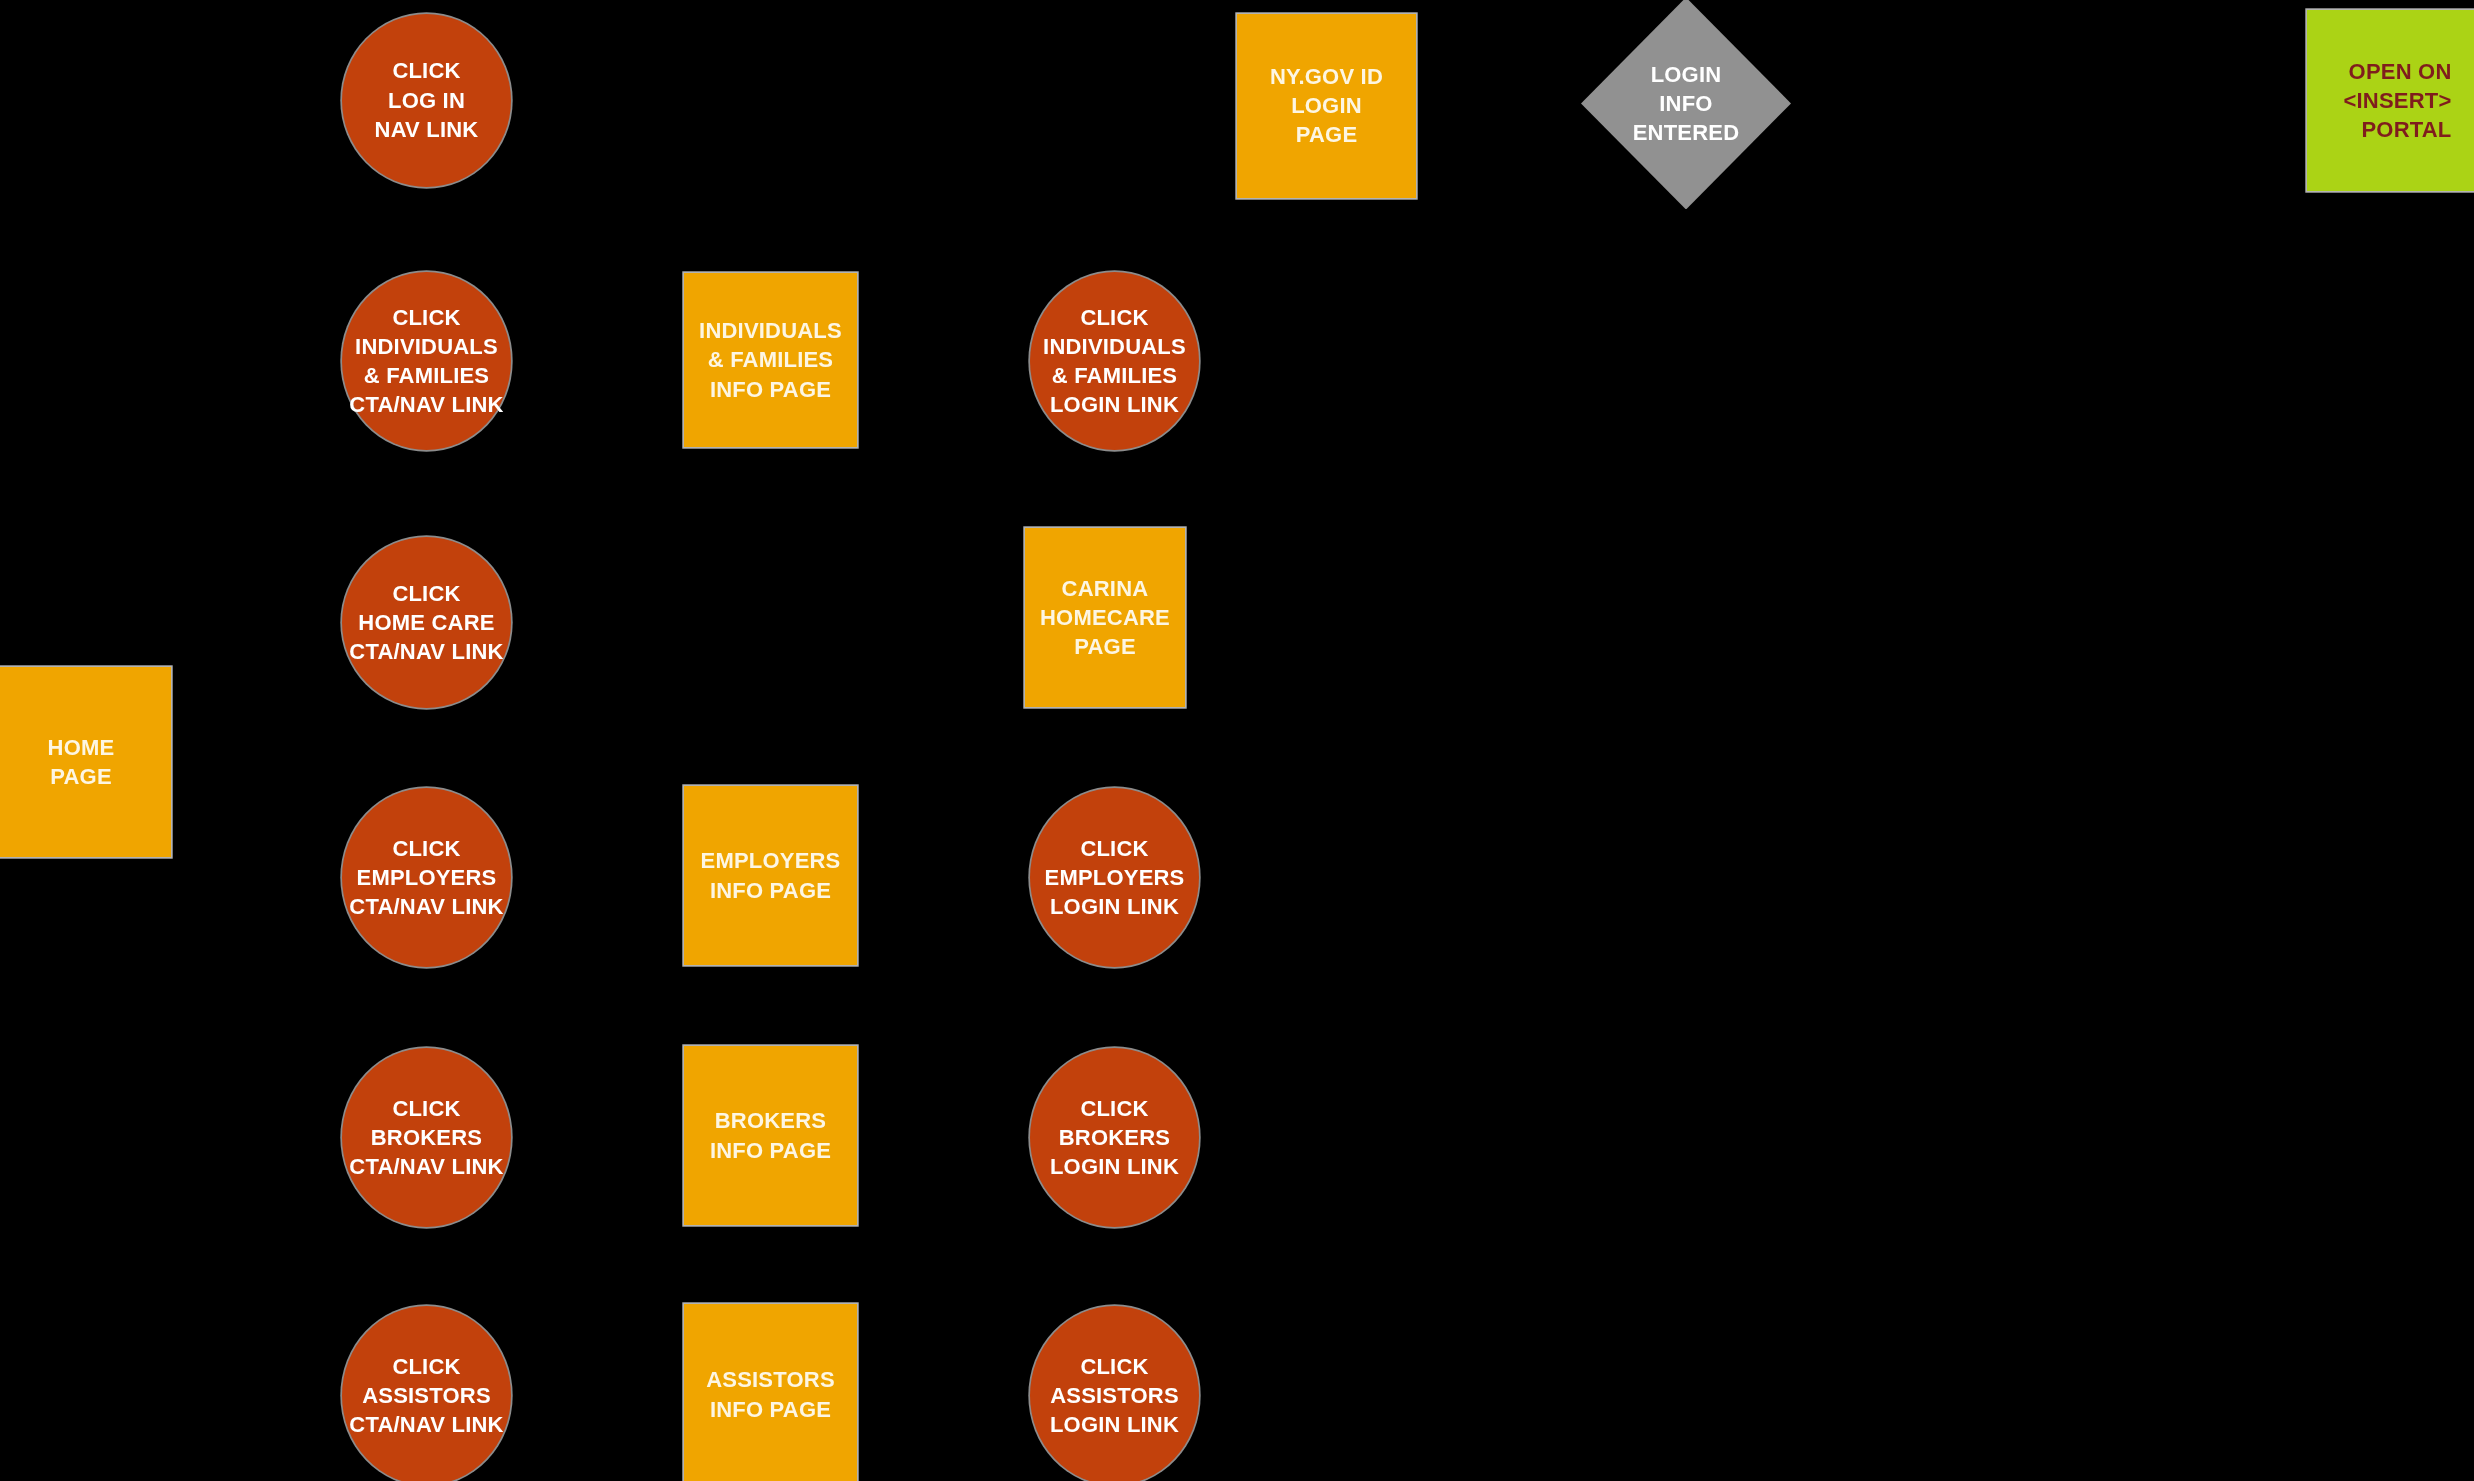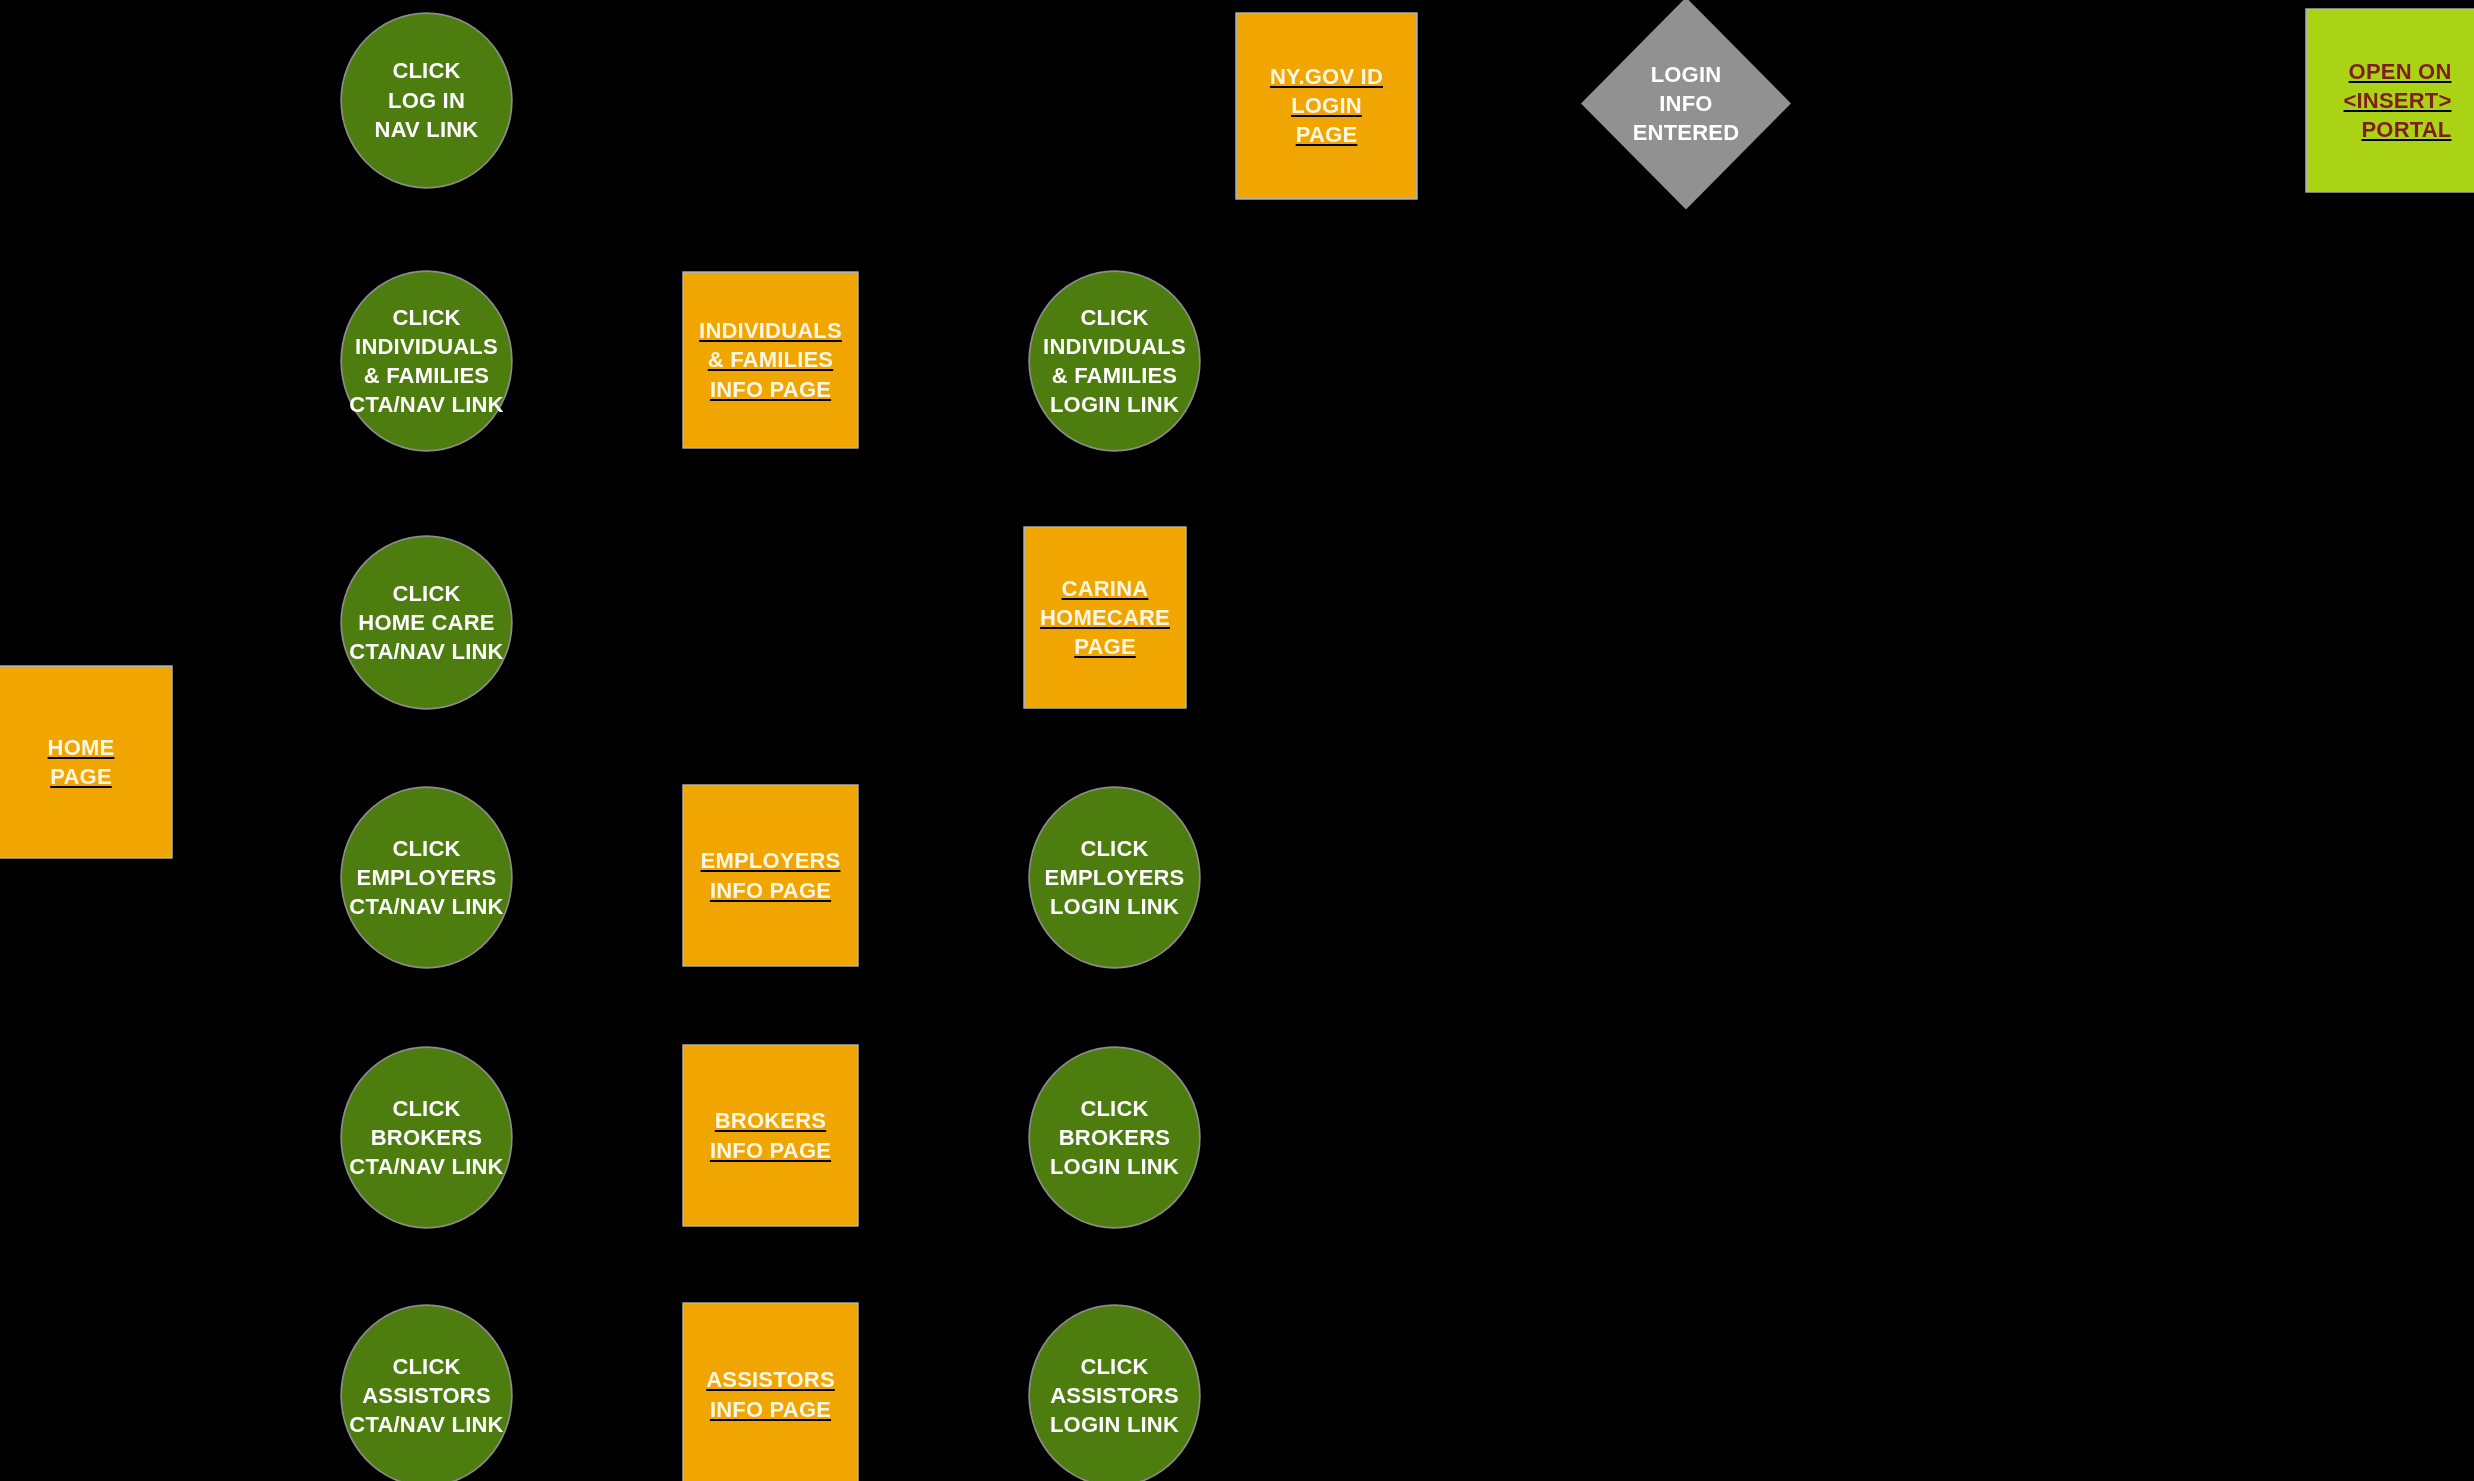--- a/index.html
+++ b/index.html
@@ -32,33 +32,32 @@
     position: relative;
     z-index: 2;
     padding: 0 5.1px;
   }
   
   .shape-ellipse {
     border-radius: 50%;
   }
   .shape-rect {
     border-radius: 0;
-    text-decoration: underline;
   }
   .shape-diamond {
     background: transparent !important;
     box-shadow: none !important;
   }
   .shape-diamond .dia-fill {
     position: absolute;
     inset: 0;
     z-index: 1;
   }
   
-  .fill-blue   { background: #4d7c0f; box-shadow: 0 0 0 1.7px #8c8c8c; }
+  .fill-blue   { background: #c2410c; box-shadow: 0 0 0 1.7px #8c8c8c; }
   .fill-orange { background: #f0a500; box-shadow: 0 0 0 1.7px #b3b3b3; }
   .fill-gray   { background: #919191; }
   .fill-green  { background: #abd315; box-shadow: 0 0 0 1.7px #b3b3b3; }
   .fill-gray .dia-fill   { background: #919191; }
 
   .text-white { color: #ffffff; }
   .text-cream { color: #fdf6e3; }
   .text-dgreen{ color: #7f1d1d; text-align: right; }
 </style>
 </head>

